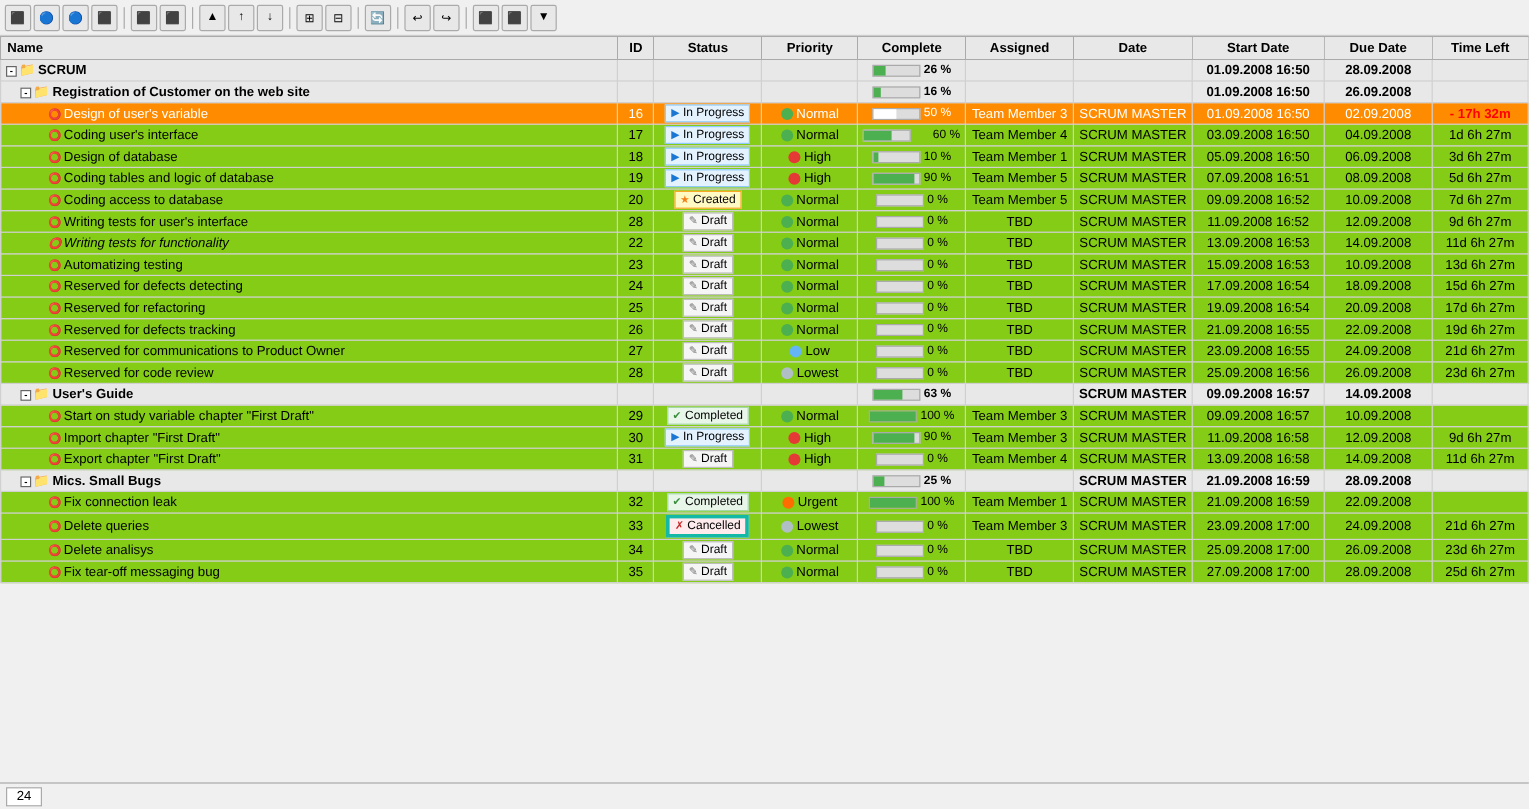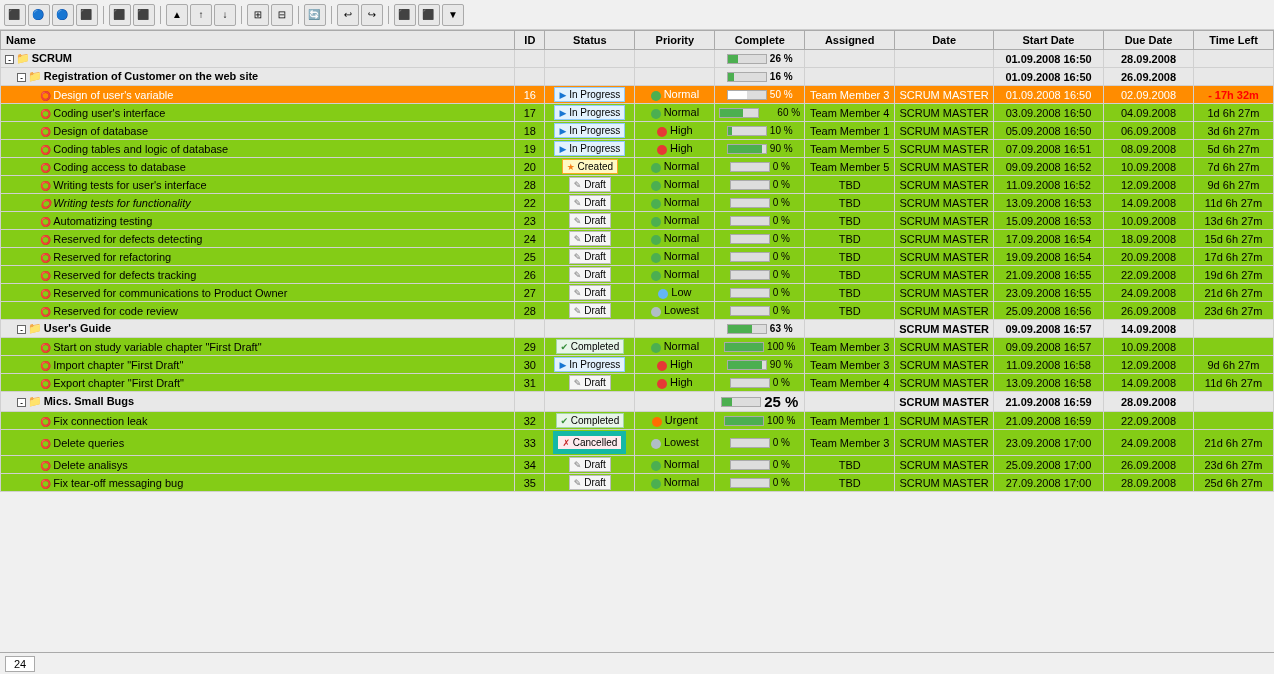--- a/index.html
+++ b/index.html
@@ -516,21 +516,21 @@
         <tr style="background: rgb(232, 232, 232); font-weight: bold;">
           <td class="name-cell"><span style="padding-left:12px;display:inline-block;"><span class="expand-icon">-</span><span style="color:#f57c00;margin-right:2px;">📁</span><span>Mics. Small Bugs</span></span></td>
           <td class="id-cell"></td>
           <td class="status-cell"></td>
           <td class="priority-cell"></td>
           <td class="complete-cell">
       <div style="display:flex;align-items:center;justify-content:center;gap:3px;">
         <div style="width:40px;height:10px;background:#ddd;border:1px solid #aaa;display:inline-block;">
           <div style="width:25%;height:100%;background:#4caf50;"></div>
         </div>
-        <span style="font-size:15px;">25 %</span>
+        <span style="font-size:10px;">25 %</span>
       </div>
           </td>
           <td class="assigned-cell"></td>
           <td class="owner-cell">SCRUM MASTER</td>
           <td class="startdate-cell">21.09.2008 16:59</td>
           <td class="duedate-cell">28.09.2008</td>
           <td class="timeleft-cell"></td>
         </tr>
         <tr>
           <td class="name-cell"><span style="padding-left:24px;display:inline-block;"><span style="display:inline-block;width:11px;"></span><span style="color:#555;margin-right:2px;font-size:9px;">⭕</span><span>Fix connection leak</span></span></td>
@@ -547,21 +547,21 @@
           </td>
           <td class="assigned-cell">Team Member 1</td>
           <td class="owner-cell">SCRUM MASTER</td>
           <td class="startdate-cell">21.09.2008 16:59</td>
           <td class="duedate-cell">22.09.2008</td>
           <td class="timeleft-cell"></td>
         </tr>
         <tr>
           <td class="name-cell"><span style="padding-left:24px;display:inline-block;"><span style="display:inline-block;width:11px;"></span><span style="color:#555;margin-right:2px;font-size:9px;">⭕</span><span>Delete queries</span></span></td>
           <td class="id-cell">33</td>
-          <td class="status-cell"><span style="display:inline-block;padding:1px 4px;font-size:10px;background:#ffebee;border:5px solid #14b8a6;"><span style="color:#c62828;font-size:9px;">✗</span> Cancelled</span></td>
+          <td class="status-cell"><span style="display:inline-block;padding:1px 4px;font-size:10px;background:#ffebee;border:3px solid #14b8a6;"><span style="color:#c62828;font-size:9px;">✗</span> Cancelled</span></td>
           <td class="priority-cell"><span style="display:inline-block;width:10px;height:10px;border-radius:50%;background:#b0bec5;vertical-align:middle;margin-right:3px;"></span><span>Lowest</span></td>
           <td class="complete-cell">
       <div style="display:flex;align-items:center;justify-content:center;gap:3px;">
         <div style="width:40px;height:10px;background:#ddd;border:1px solid #aaa;display:inline-block;">
           <div style="width:0%;height:100%;background:#4caf50;"></div>
         </div>
         <span style="font-size:10px;">0 %</span>
       </div>
           </td>
           <td class="assigned-cell">Team Member 3</td>

